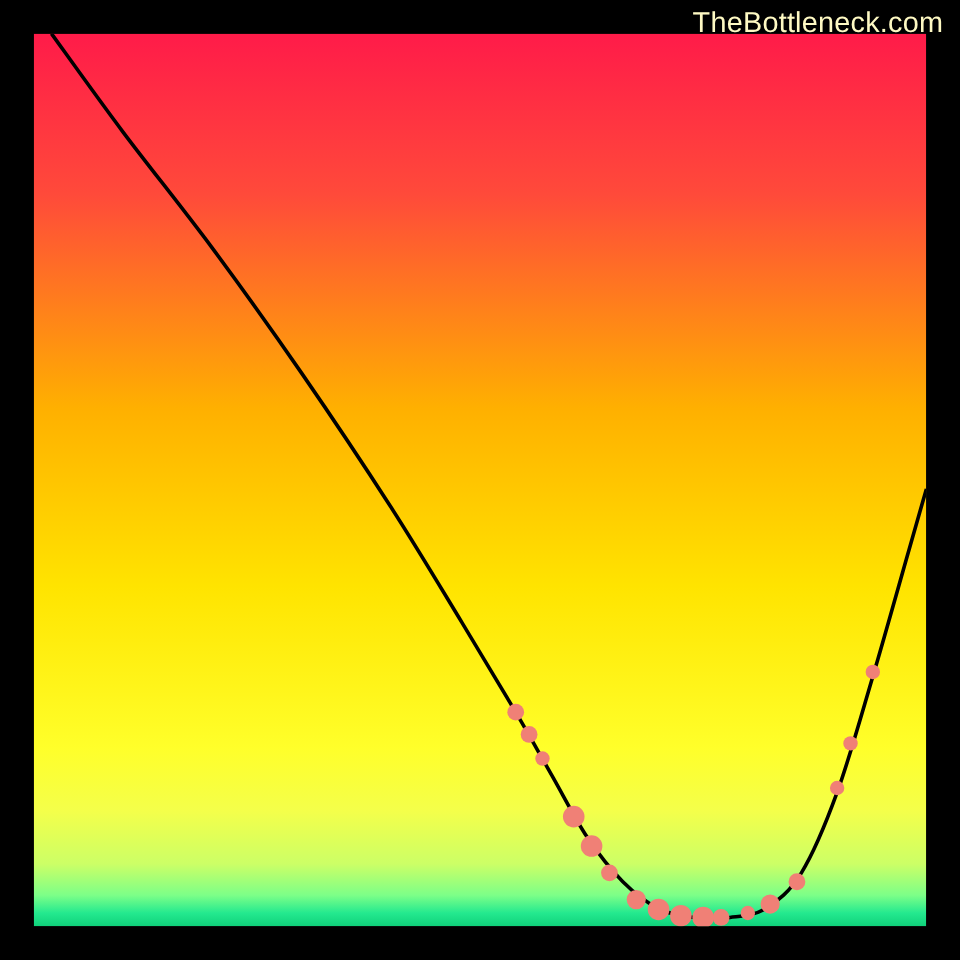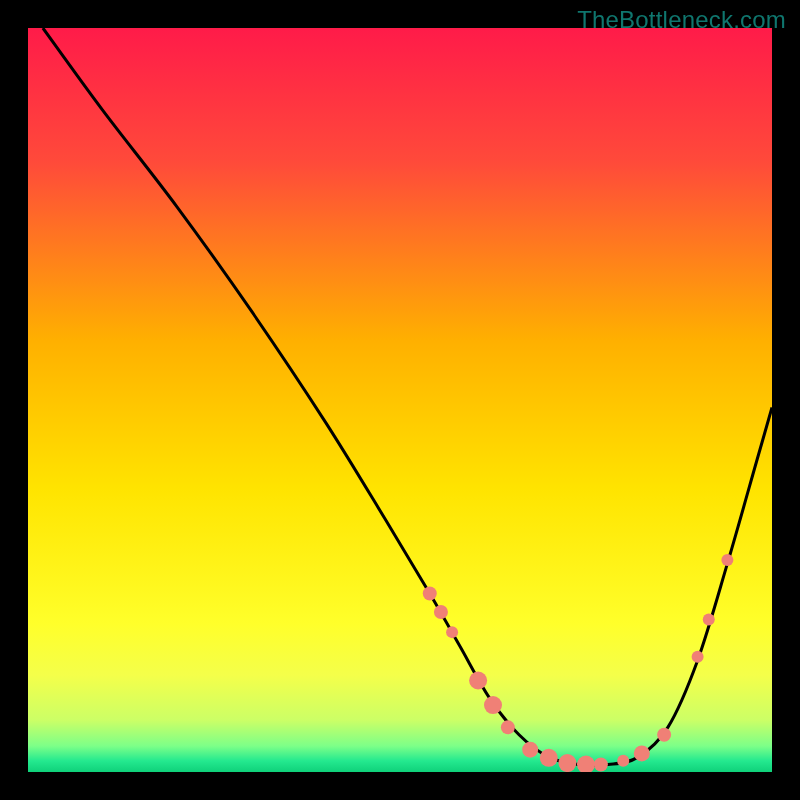--- a/index.html
+++ b/index.html
@@ -31,21 +31,21 @@
   }
   .curve {
     position: absolute;
     left: 0; top: 0; width: 100%; height: 100%;
     pointer-events: none;
   }
   .watermark {
     position: absolute;
     top: 6px;
     right: 14px;
-    color: #0f766e;
+    color: #fef9c3;
     font-size: 24px;
     font-weight: 500;
     letter-spacing: 0.2px;
     user-select: none;
   }
 </style>
 </head>
 <body>
 
 <div class="stage">

